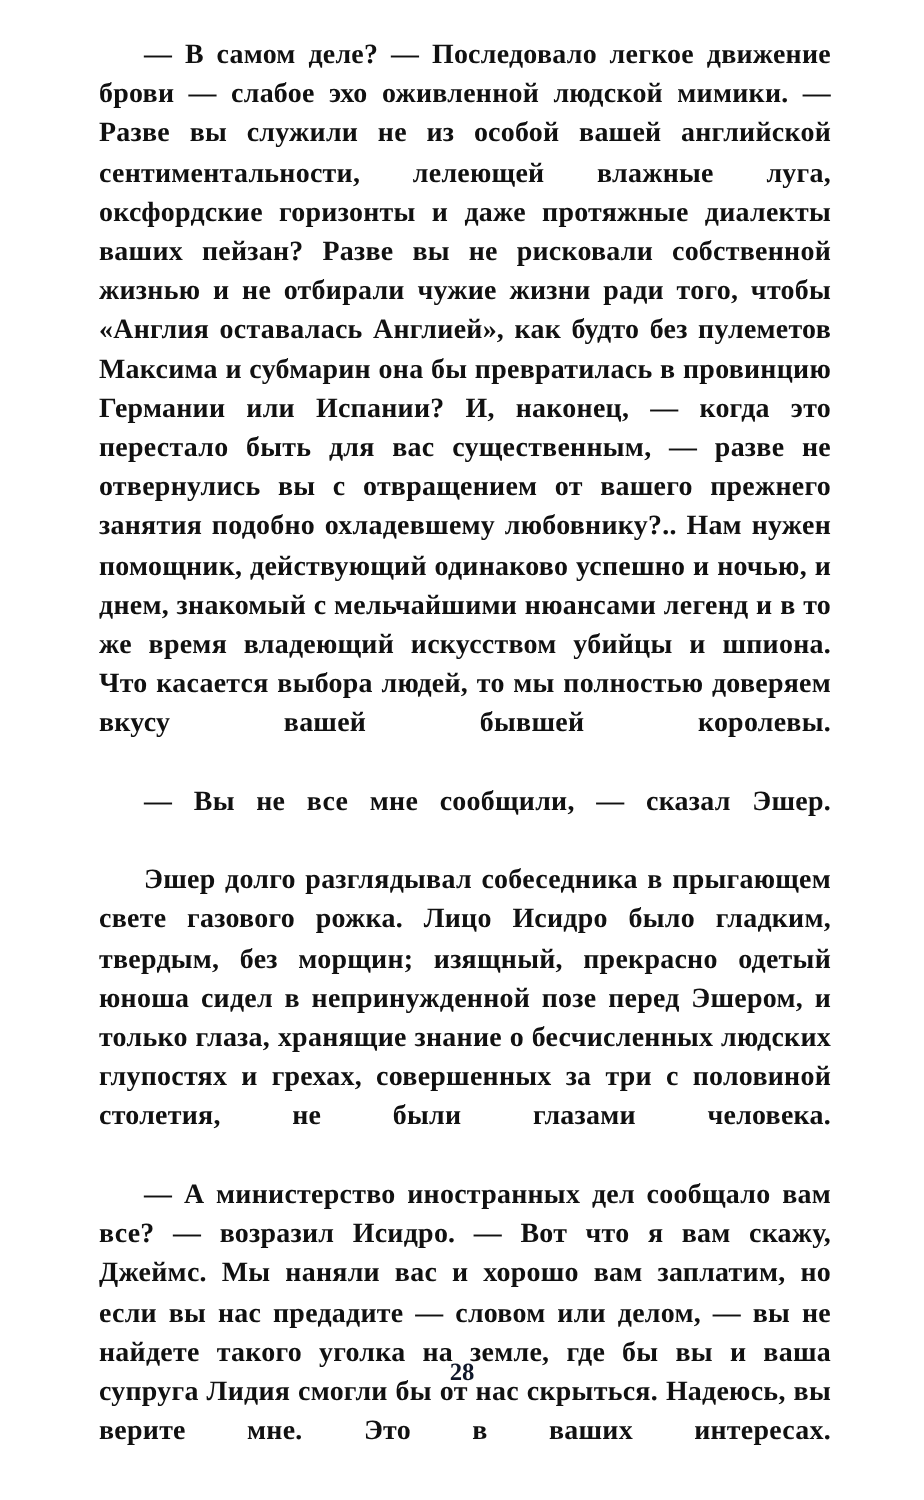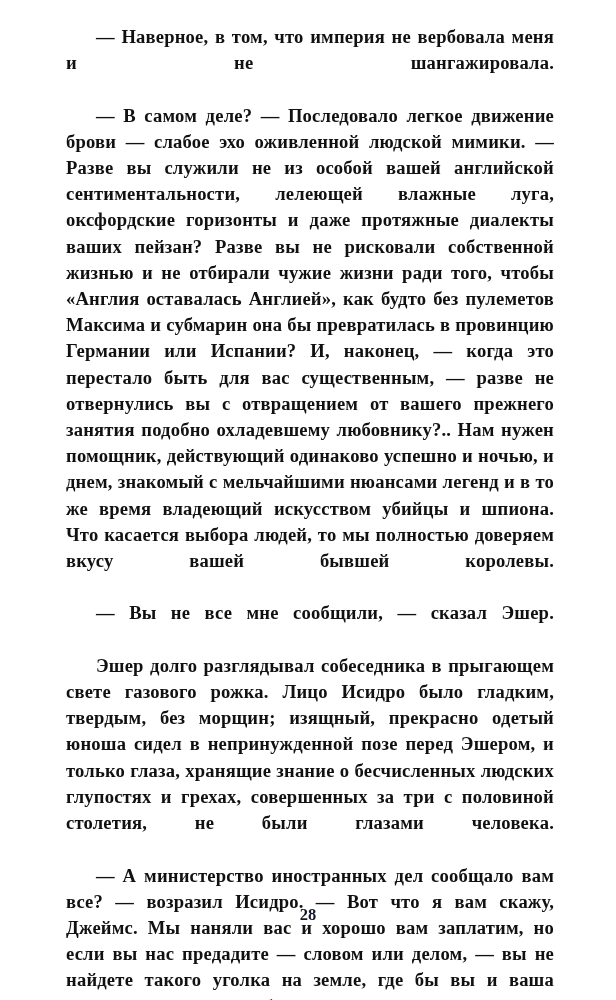--- a/index.html
+++ b/index.html
@@ -65,21 +65,20 @@
     font-family: "Liberation Serif", "DejaVu Serif", serif;
     color: #0f172a;
   }
 </style>
 </head>
 <body>
 
 <div class="page">
 
   <div class="text-block">
-    <p class="para">— Наверное, в том, что империя не вербовала меня и не шангажировала.</p>
     <p class="para">— В самом деле? — Последовало легкое движение брови — слабое эхо оживленной людской мимики. — Разве вы служили не из особой вашей английской сентиментальности, лелеющей влажные луга, оксфордские горизонты и даже протяжные диалекты ваших пейзан? Разве вы не рисковали собственной жизнью и не отбирали чужие жизни ради того, чтобы «Англия оставалась Англией», как будто без пулеметов Максима и субмарин она бы превратилась в провинцию Германии или Испании? И, наконец, — когда это перестало быть для вас существенным, — разве не отвернулись вы с отвращением от вашего прежнего занятия подобно охладевшему любовнику?.. Нам нужен помощник, действующий одинаково успешно и ночью, и днем, знакомый с мельчайшими нюансами легенд и в то же время владеющий искусством убийцы и шпиона. Что касается выбора людей, то мы полностью доверяем вкусу вашей бывшей королевы.</p>
     <p class="para">— Вы не все мне сообщили, — сказал Эшер.</p>
     <p class="para">Эшер долго разглядывал собеседника в прыгающем свете газового рожка. Лицо Исидро было гладким, твердым, без морщин; изящный, прекрасно одетый юноша сидел в непринужденной позе перед Эшером, и только глаза, хранящие знание о бесчисленных людских глупостях и грехах, совершенных за три с половиной столетия, не были глазами человека.</p>
     <p class="para">— А министерство иностранных дел сообщало вам все? — возразил Исидро. — Вот что я вам скажу, Джеймс. Мы наняли вас и хорошо вам заплатим, но если вы нас предадите — словом или делом, — вы не найдете такого уголка на земле, где бы вы и ваша супруга Лидия смогли бы от нас скрыться. Надеюсь, вы верите мне. Это в ваших интересах.</p>
 
   </div>
 
   <div class="page-number">28</div>
 
 </div>

